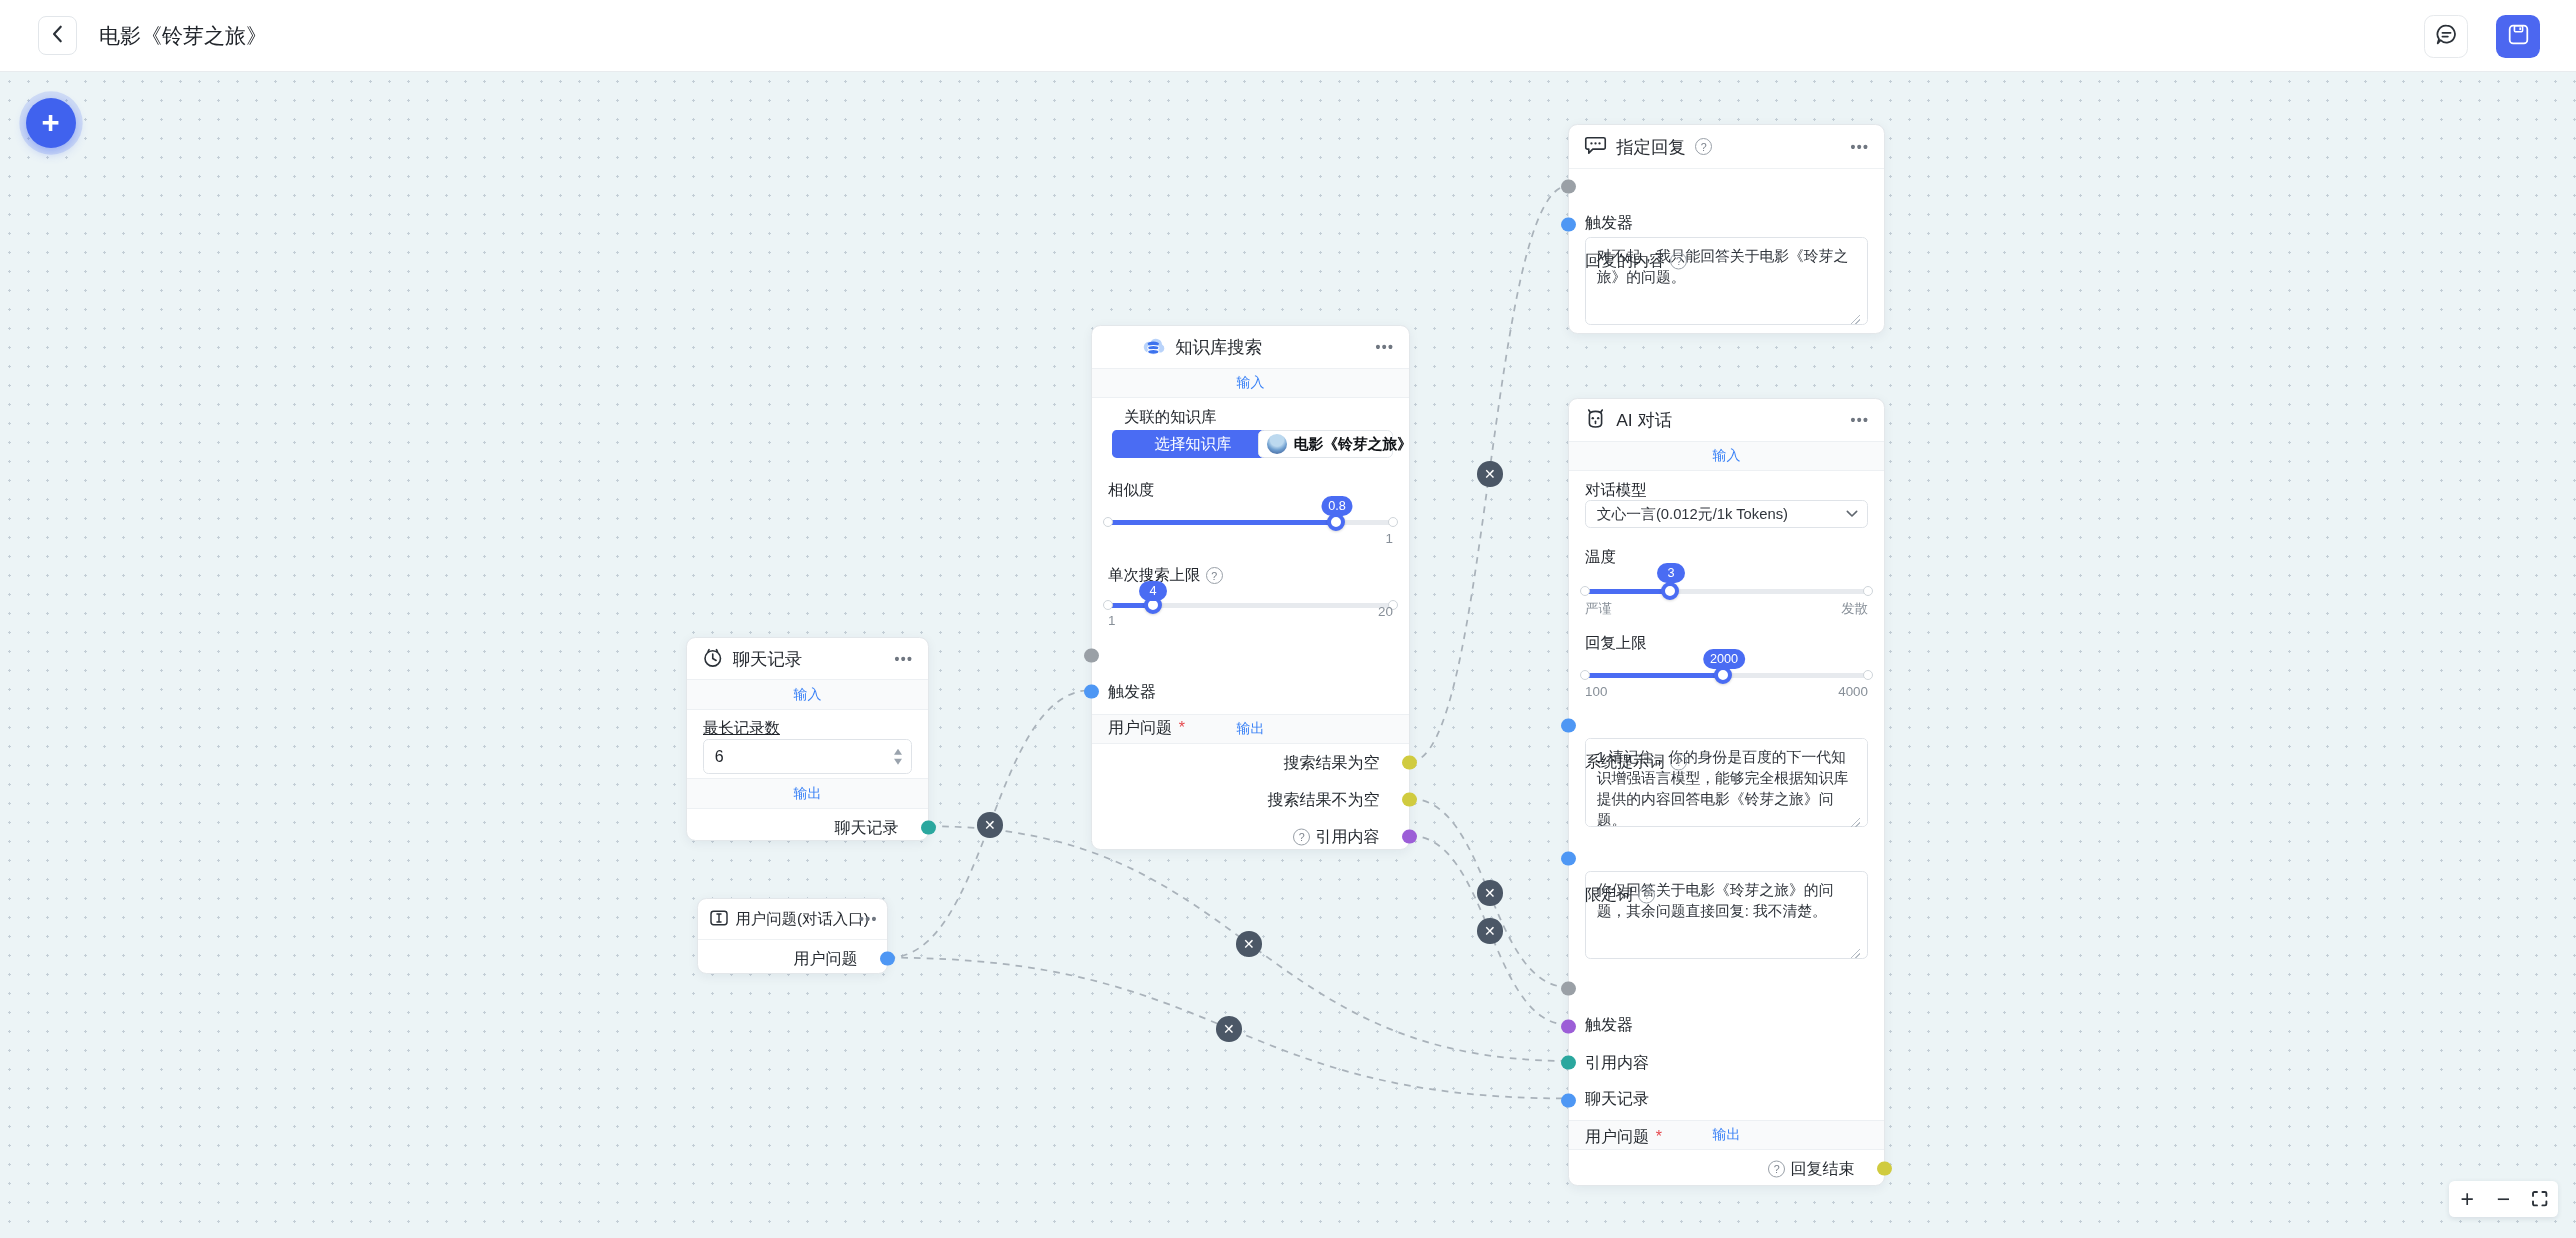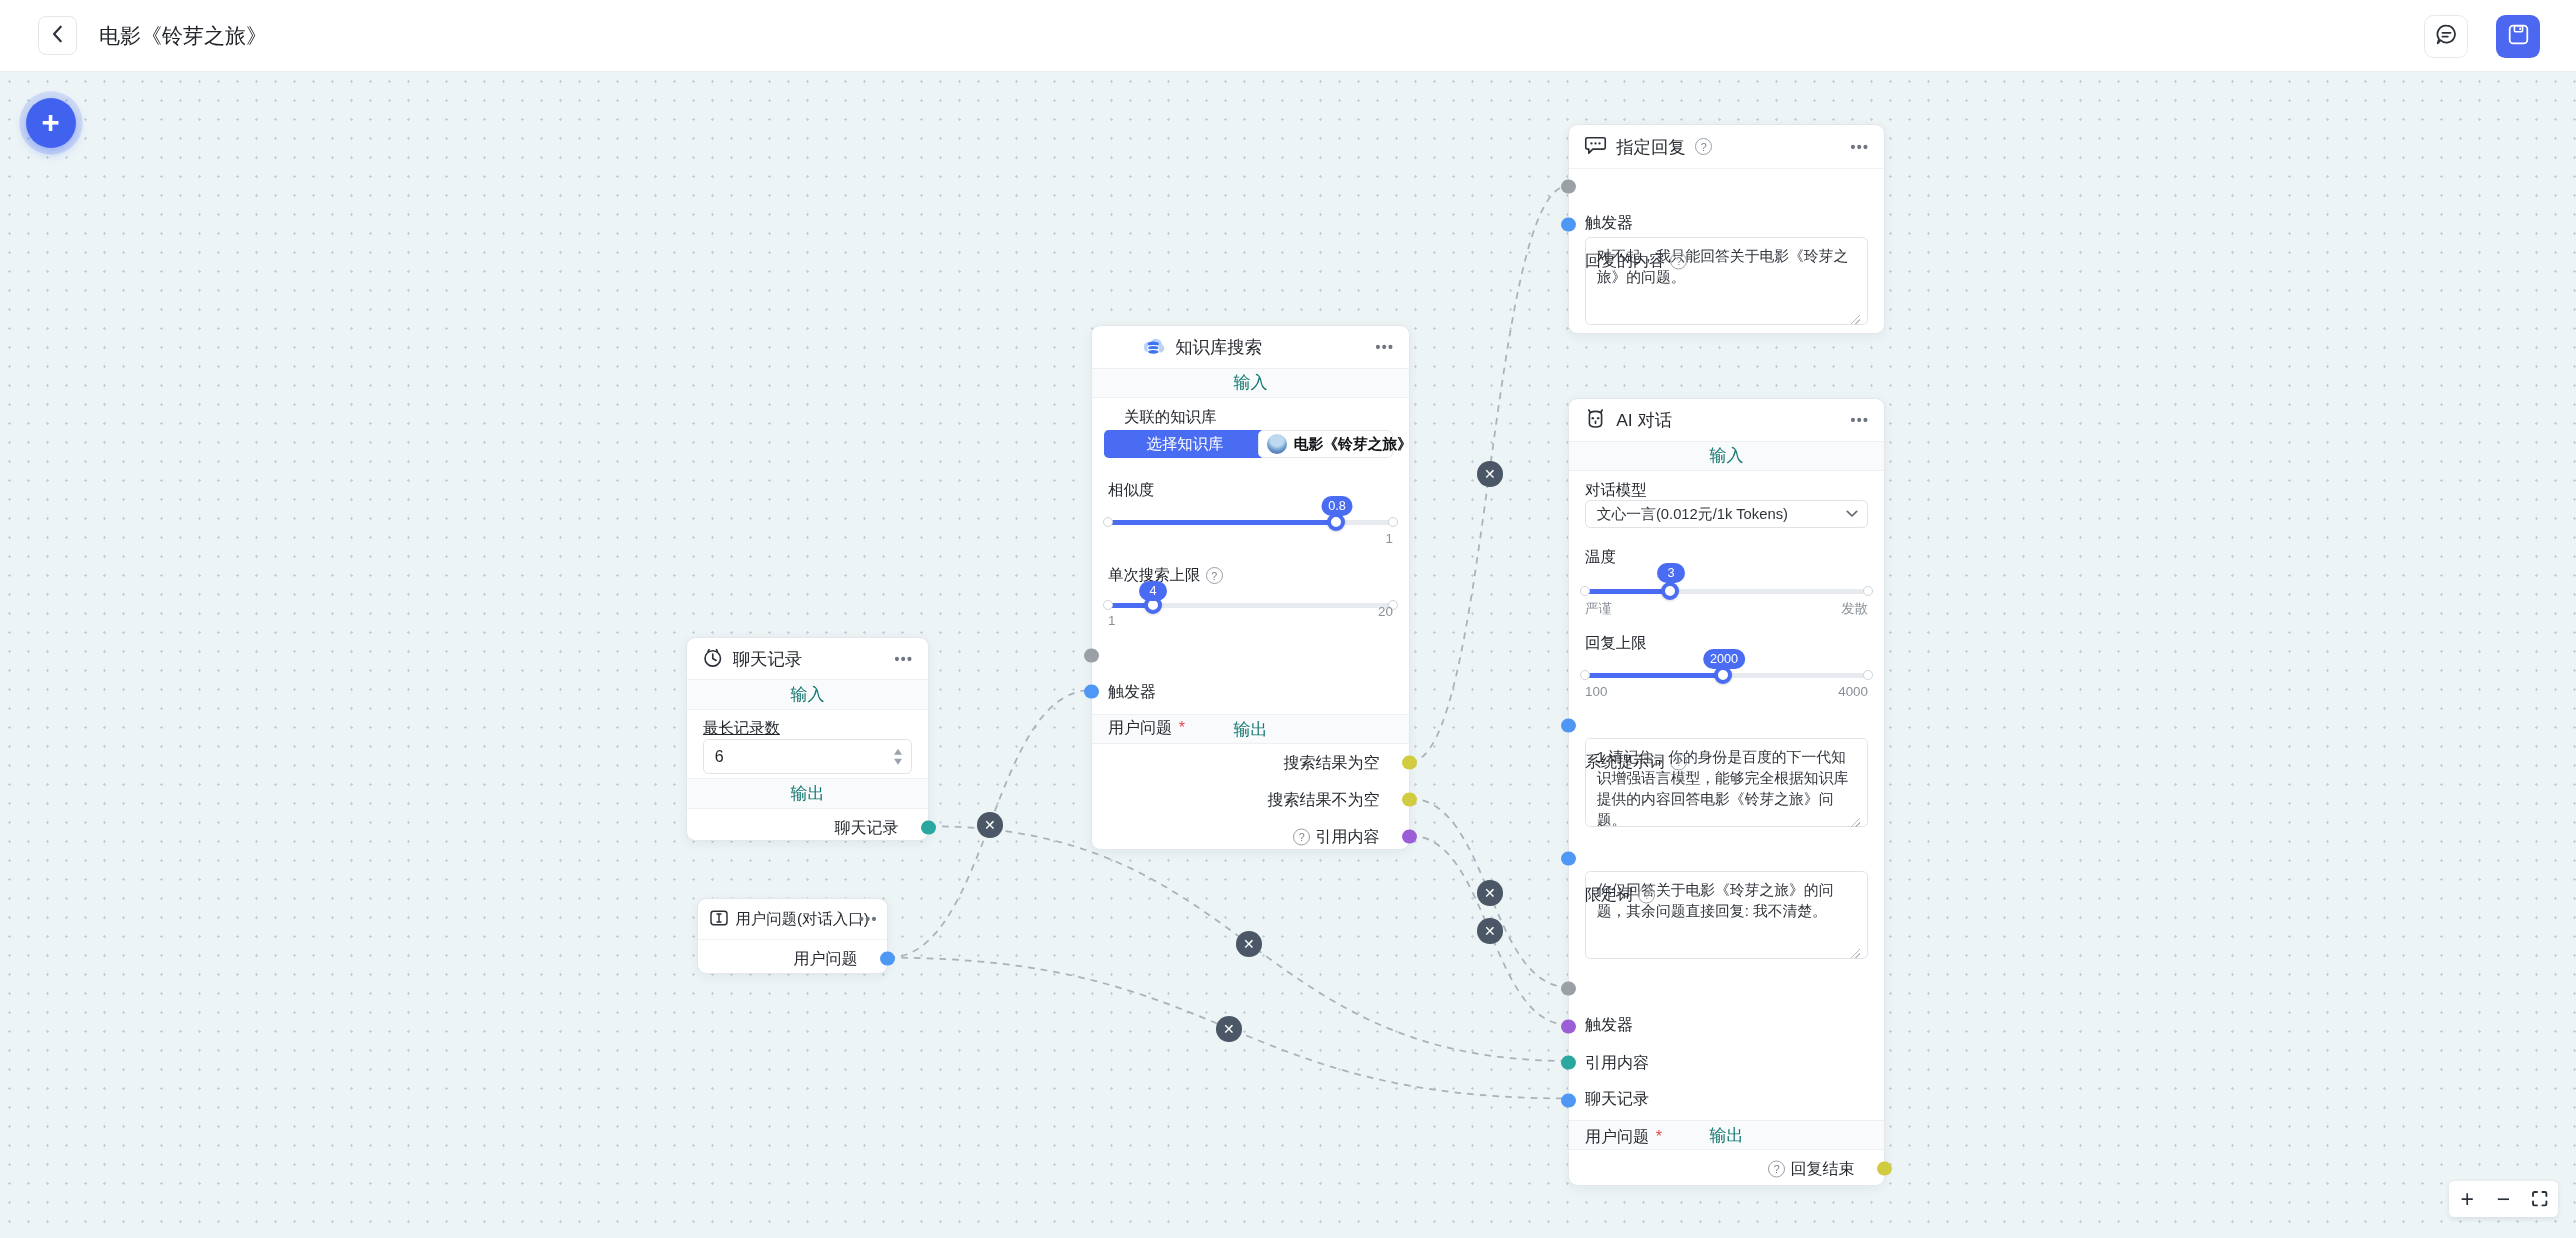--- a/index.html
+++ b/index.html
@@ -37,21 +37,21 @@
   
   .node { position:absolute; background:#fff; border:1px solid #e3e7ea; border-radius:9.4px;
           box-shadow:0 2.7px 10.7px rgba(25,40,70,.06); z-index:10; overflow:visible; }
   .node-inner { position:absolute; inset:0; border-radius:8.7px; overflow:hidden; }
   .node-header { position:absolute; left:0; right:0; top:0; display:flex; align-items:center; padding:0 14.8px; gap:9.4px; }
   .node-title { font-size:17.4px; color:#272b31; font-weight:500; white-space:nowrap; }
   .dots-menu { position:absolute; right:14.8px; top:50%; transform:translateY(-50%);
                color:#6f7680; font-size:14px; letter-spacing:1.3px; font-weight:bold; cursor:pointer; }
   .hdr-divider { border-bottom:1px solid #eef1f3; }
   .band { position:absolute; left:0; right:0; background:#f9fafb; border-top:1px solid #edf0f3; border-bottom:1px solid #edf0f3;
-          display:flex; align-items:center; justify-content:center; font-size:17px; color:#0f766e; font-weight:500; }
+          display:flex; align-items:center; justify-content:center; font-size:14px; color:#3b82f6; font-weight:500; }
   .fld-label { position:absolute; font-size:15.4px; color:#22262c; display:flex; align-items:center; gap:5.4px; }
   .help-circle { display:inline-flex; width:17px; height:17px; border-radius:50%; border:1px solid #99a0a8;
                  color:#7b828c; font-size:10.7px; align-items:center; justify-content:center; flex:0 0 auto; cursor:pointer; }
   .port-row { position:absolute; left:0; right:0; height:19px; }
   .port-label { position:absolute; top:50%; transform:translateY(-50%); font-size:16px; color:#262b31; display:flex; align-items:center; gap:5.4px; white-space:nowrap; }
   .port-label.in { left:16px;margin-top:36px; }
   .port-label.out { right:29.5px; }
   .req { color:#e5484d; margin-left:1.3px; }
   .dot { position:absolute; width:14.8px; height:14.8px; border-radius:50%; top:50%; transform:translateY(-50%); cursor:crosshair; z-index:15; }
   .dot.in { left:-8px; } .dot.out { right:-8px; }
@@ -208,21 +208,21 @@
               <ellipse cx="17" cy="19" rx="8.5" ry="3.6" fill="#3d73ee" stroke="#fff" stroke-width="1.6"></ellipse>
               <ellipse cx="17" cy="25" rx="8.5" ry="3.6" fill="#3d73ee" stroke="#fff" stroke-width="1.6"></ellipse>
             </svg>
         </span>
         <span class="node-title">知识库搜索</span>
         <span class="dots-menu">•••</span>
       </div>
       <div class="band" style="top:42px; height:29.5px;">输入</div>
 
       <div class="fld-label" style="left:32px; top:81px;">关联的知识库</div>
-      <button class="btn-primary" style="left:12px; top:104px; width:162px;">选择知识库</button>
+      <button class="btn-primary" style="left:20px; top:104px; width:162px;">选择知识库</button>
       <div class="kb-chip" style="left:166px; top:104px; right:16px;">
         <span class="kb-avatar"></span>
         <span class="kb-chip-text">电影《铃芽之旅》</span>
       </div>
 
       <div class="fld-label" style="left:16px; top:154px;">相似度</div>
       <div class="slider-bubble" style="left:245px; top:170px;">0.8</div>
       <div class="track" style="left:16px; right:16px; top:194px;">
         <div class="fill" style="width:79.9%;"></div>
         <span class="endcap" style="left:0;"></span>

